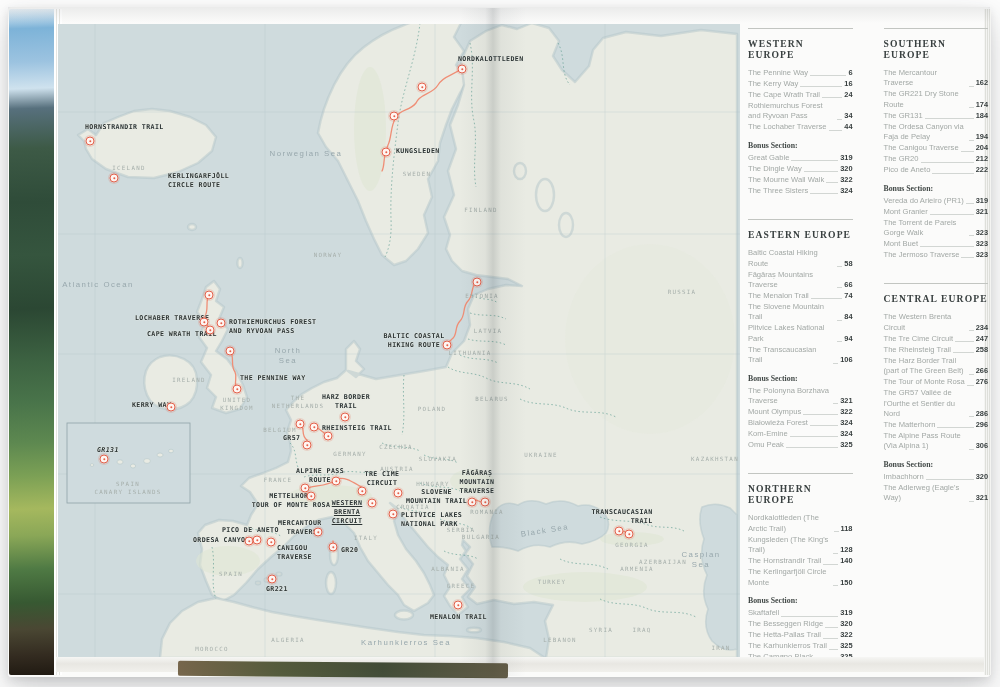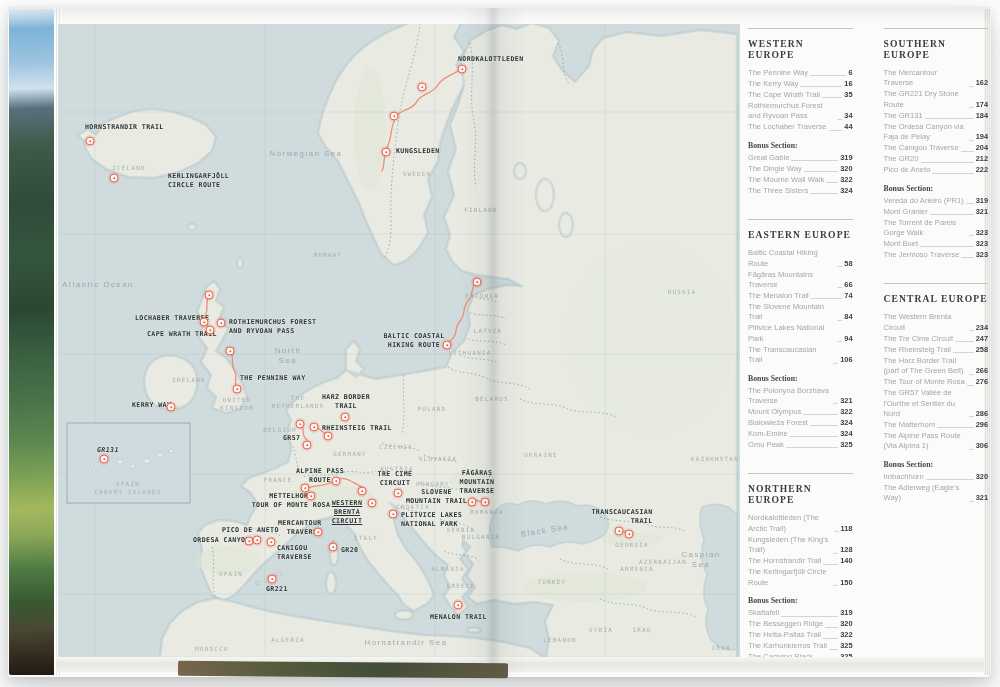--- a/index.html
+++ b/index.html
@@ -167,21 +167,21 @@
       <span class="tl" style="left: 147px; top: 330px;">CAPE WRATH TRAIL</span>
       <span class="tl" style="left: 240px; top: 374px;">THE PENNINE WAY</span>
       <span class="tl" style="left: 132px; top: 401px;">KERRY WAY</span>
       <span class="tl" style="left: 97px; top: 446px; font-style: italic;">GR131</span>
       <span class="tl c" style="left: 346px; top: 393px;">HARZ BORDER
 TRAIL</span>
       <span class="tl" style="left: 322px; top: 424px;">RHEINSTEIG TRAIL</span>
       <span class="tl" style="left: 283px; top: 434px;">GR57</span>
       <span class="tl c" style="left: 320px; top: 467px;">ALPINE PASS
 ROUTE</span>
-      <span class="tl c" style="left: 382px; top: 470px; margin-left: 13px;">TRE CIME
+      <span class="tl c" style="left: 382px; top: 470px;">TRE CIME
 CIRCUIT</span>
       <span class="tl c" style="left: 291px; top: 492px;">METTELHORN
 TOUR OF MONTE ROSA</span>
       <span class="tl c" style="left: 347px; top: 499px; text-decoration: underline;">WESTERN
 BRENTA
 CIRCUIT</span>
       <span class="tl" style="left: 406px; top: 488px; text-align: center;">SLOVENE
 MOUNTAIN TRAIL</span>
       <span class="tl" style="left: 401px; top: 511px;">PLITVICE LAKES
 NATIONAL PARK</span>
@@ -245,21 +245,21 @@
       <span class="cl" style="left: 212px; top: 645px;">MOROCCO</span>
       <span class="cl" style="left: 128px; top: 480px;">SPAIN
 CANARY ISLANDS</span>
       <span class="sl" style="left: 306px; top: 149px;">Norwegian Sea</span>
       <span class="sl" style="left: 98px; top: 280px;">Atlantic Ocean</span>
       <span class="sl" style="left: 288px; top: 346px;">North
 Sea</span>
       <span class="sl rot" style="left: 545px; top: 526px;">Black Sea</span>
       <span class="sl" style="left: 701px; top: 550px;">Caspian
 Sea</span>
-      <span class="sl" style="left: 406px; top: 638px;">Hornstrandir Sea</span>
+      <span class="sl" style="left: 406px; top: 638px;">Karhunkierros Sea</span>
     </div>
   <div id="markers">
       <div class="mk" style="left: 90px; top: 141px;"></div>
       <div class="mk" style="left: 114px; top: 178px;"></div>
       <div class="mk" style="left: 462px; top: 69px;"></div>
       <div class="mk" style="left: 422px; top: 87px;"></div>
       <div class="mk" style="left: 394px; top: 116px;"></div>
       <div class="mk" style="left: 386px; top: 152px;"></div>
       <div class="mk" style="left: 209px; top: 295px;"></div>
       <div class="mk" style="left: 204px; top: 322px;"></div>
@@ -306,21 +306,21 @@
             <span class="pg">6</span>
           </div>
           <div class="toc-entry">
             <span class="lbl">The Kerry Way</span>
             <span class="lead"></span>
             <span class="pg">16</span>
           </div>
           <div class="toc-entry">
             <span class="lbl">The Cape Wrath Trail</span>
             <span class="lead"></span>
-            <span class="pg">35</span>
+            <span class="pg">24</span>
           </div>
           <div class="toc-entry">
             <span class="lbl">Rothiemurchus Forest and Ryvoan Pass</span>
             <span class="lead"></span>
             <span class="pg">34</span>
           </div>
           <div class="toc-entry">
             <span class="lbl">The Lochaber Traverse</span>
             <span class="lead"></span>
             <span class="pg">44</span>
@@ -417,21 +417,21 @@
             <span class="lbl">Kungsleden (The King's Trail)</span>
             <span class="lead"></span>
             <span class="pg">128</span>
           </div>
           <div class="toc-entry">
             <span class="lbl">The Hornstrandir Trail</span>
             <span class="lead"></span>
             <span class="pg">140</span>
           </div>
           <div class="toc-entry">
-            <span class="lbl">The Kerlingarfjöll Circle Route</span>
+            <span class="lbl">The Kerlingarfjöll Circle Monte</span>
             <span class="lead"></span>
             <span class="pg">150</span>
           </div>
           <div class="bonus-title">Bonus Section:</div>
           <div class="toc-entry">
             <span class="lbl">Skaftafell</span>
             <span class="lead"></span>
             <span class="pg">319</span>
           </div>
           <div class="toc-entry">

